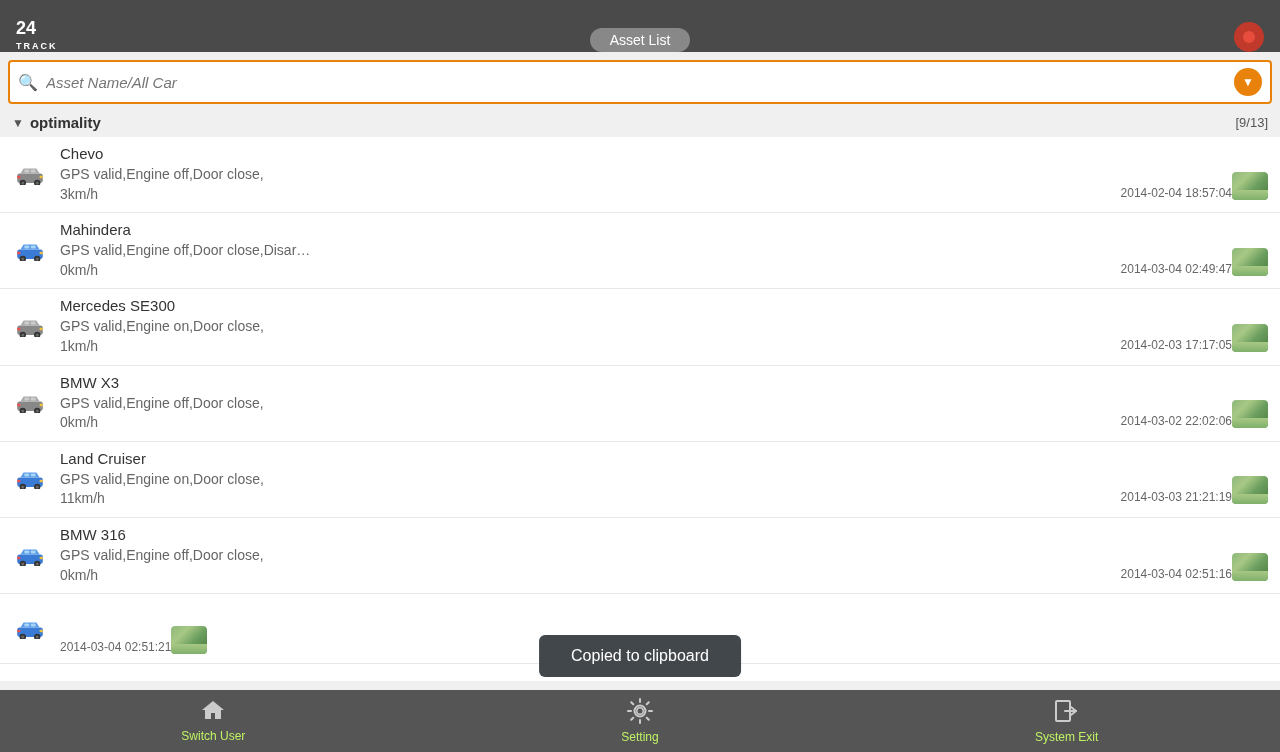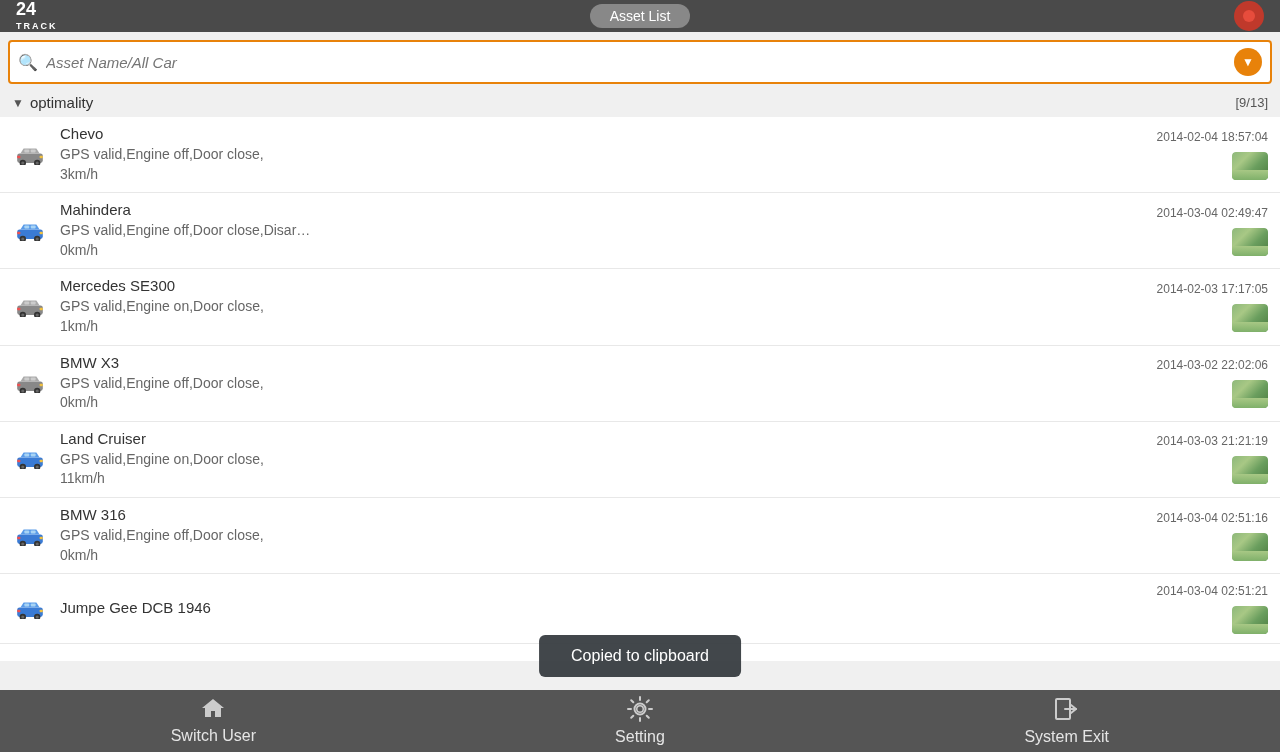--- a/index.html
+++ b/index.html
@@ -8,23 +8,23 @@
       height: 752px;
       background: #f0f0f0;
       font-family: Arial, sans-serif;
       overflow: hidden;
       position: relative;
     }
 
     
     .header {
       background: #4a4a4a;
-      height: 32px;
-      display: flex;
-      align-items: center;
+      height: 52px;
+      display: flex;
+      align-items: flex-end;
       justify-content: center;
       position: relative;
       padding: 0 4px;
     }
     .header-logo {
       position: absolute;
       left: 16px;
       color: #fff;
       font-size: 13px;
       font-weight: bold;
@@ -116,21 +116,21 @@
       background: #f0f0f0;
     }
     .group-arrow {
       color: #555;
       font-size: 12px;
       margin-right: 6px;
     }
     .group-name {
       font-size: 15px;
       color: #333;
-      font-weight: normal;
+      font-weight: bold;
     }
     .group-count {
       margin-left: auto;
       font-size: 13px;
       color: #555;
     }
 
     
     .asset-list {
       background: #fff;
@@ -173,21 +173,20 @@
       font-weight: 400;
       margin-bottom: 3px;
     }
     .asset-status {
       font-size: 14px;
       color: #666;
       line-height: 1.4;
     }
     .asset-right {
       display: flex;
-      flex-direction: column;
       align-items: flex-end;
       justify-content: space-between;
       min-height: 50px;
     }
     .asset-time {
       font-size: 12px;
       color: #666;
       white-space: nowrap;
     }
     .map-thumb {
@@ -236,22 +235,22 @@
       cursor: pointer;
       padding: 6px 0;
     }
     .nav-icon {
       font-size: 24px;
       color: #ccc;
       margin-bottom: 2px;
       line-height: 1;
     }
     .nav-label {
-      font-size: 16px;
-      color: #e5e5e5;
+      font-size: 12px;
+      color: #bef264;
     }
 
     
     .toast {
       position: absolute;
       bottom: 75px;
       left: 50%;
       transform: translateX(-50%);
       background: rgba(50, 55, 60, 0.92);
       color: #fff;
@@ -460,24 +459,20 @@
           <path d="M8 10 L12 4 L28 4 L32 10Z" fill="#5a9be8"></path>
           <circle cx="11" cy="22" r="4" fill="#333"></circle>
           <circle cx="11" cy="22" r="2" fill="#666"></circle>
           <circle cx="29" cy="22" r="4" fill="#333"></circle>
           <circle cx="29" cy="22" r="2" fill="#666"></circle>
           <rect x="13" y="5" width="6" height="4" rx="1" fill="#a8d4f5"></rect>
           <rect x="21" y="5" width="6" height="4" rx="1" fill="#a8d4f5"></rect>
           <rect x="32" y="13" width="4" height="3" rx="1" fill="#f0c040"></rect>
           <rect x="4" y="13" width="4" height="3" rx="1" fill="#f05050"></rect>
         </svg>
-      </div>
-      <div class="asset-info">
-        <div class="asset-name">Jumpe Gee DCB 1946</div>
-        <div class="asset-status"></div>
       </div>
       <div class="asset-right">
         <span class="asset-time">2014-03-04 02:51:21</span>
         <div class="map-thumb">
           <div class="map-terrain"></div>
         </div>
       </div>
     </div>
   </div>
 

